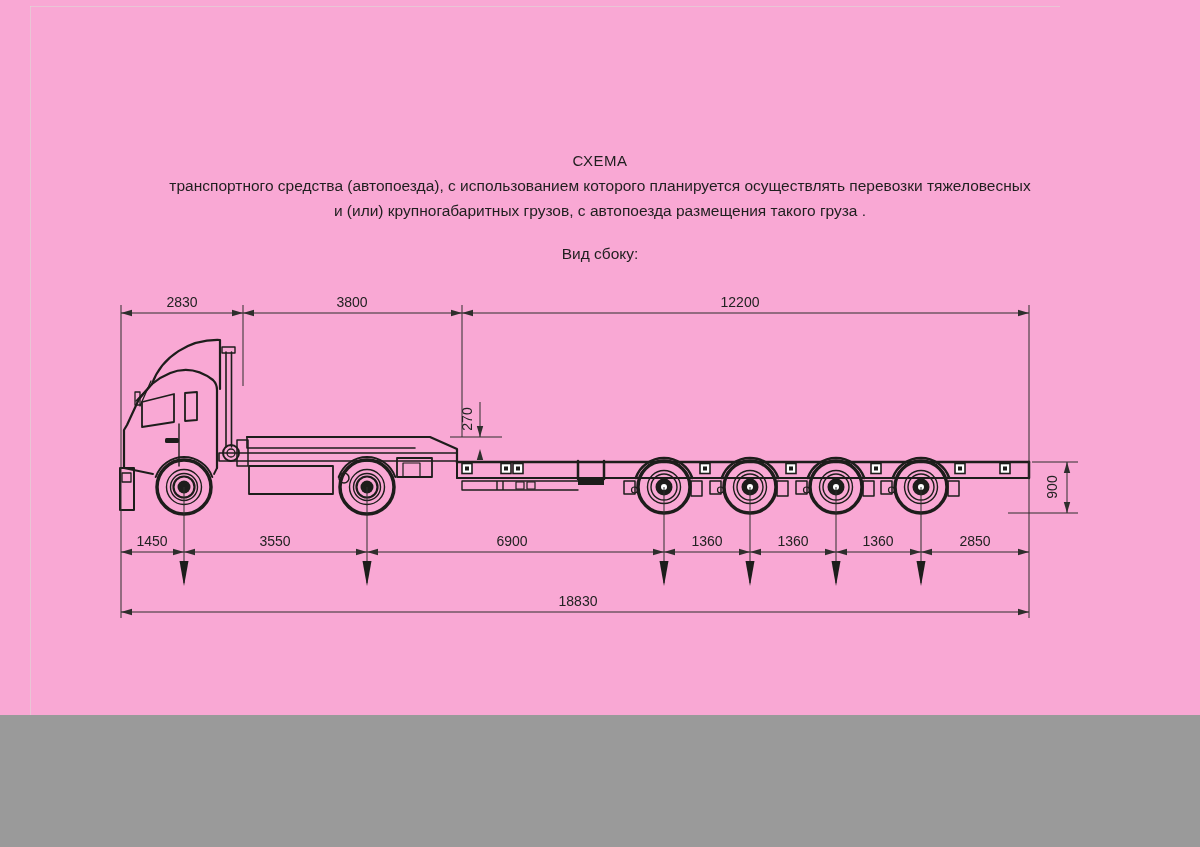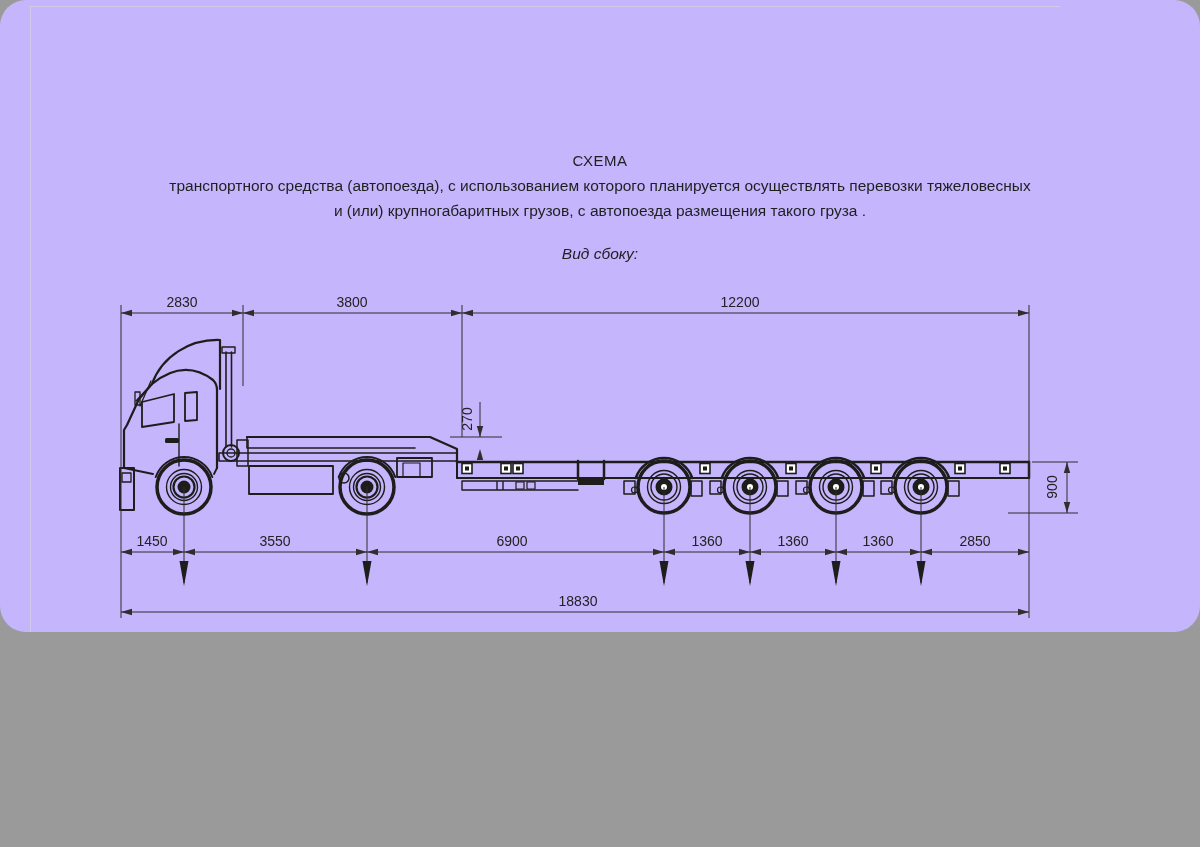--- a/index.html
+++ b/index.html
@@ -1,28 +1,27 @@
 <!DOCTYPE html>
 <html><head>
 <meta charset="utf-8">
 <style>
   html,body{margin:0;padding:0;background:#9a9a9a;}
   #page{
-    position:relative;width:1200px;height:632px;background:#c4b5fd;
+    position:relative;width:1200px;height:715px;background:#f9a8d4;
     font-family:"Liberation Sans", sans-serif;color:#1f1f1f;overflow:hidden;
     margin:0 auto;
-    border-radius:26px;
   }
   
   .scan-edge-left{position:absolute;left:30px;top:6px;width:1px;height:830px;background:#dddcd6;opacity:.55;}
   .scan-edge-top{position:absolute;left:30px;top:6px;width:1030px;height:1px;background:#dddcd6;opacity:.55;}
   .title-block{position:absolute;left:0;top:152px;width:1200px;text-align:center;}
   .title-main{font-size:15px;letter-spacing:.5px;margin:0 0 6px 0;font-weight:400;}
   .title-line{font-size:15.5px;line-height:22px;margin:3px;font-weight:400;}
-  .view-label{position:absolute;left:0;top:245px;width:1200px;text-align:center;font-size:15.5px;font-style:italic;}
+  .view-label{position:absolute;left:0;top:245px;width:1200px;text-align:center;font-size:15.5px;}
   svg{position:absolute;left:0;top:0;}
   .ln{stroke:#1d1d1b;fill:none;stroke-linecap:round;stroke-linejoin:round;}
   .dim{stroke:#2e2e2c;stroke-width:1;fill:none;}
   .dimarrow{fill:#2e2e2c;stroke:none;}
   .axlehead{fill:#1d1d1b;stroke:none;}
   .dimtext{font-family:"Liberation Sans",sans-serif;font-size:14px;fill:#222;}
   .sq{stroke:#1d1d1b;stroke-width:1.6;fill:#fff;}
   .sqi{fill:#1d1d1b;}
 </style>
 </head>

